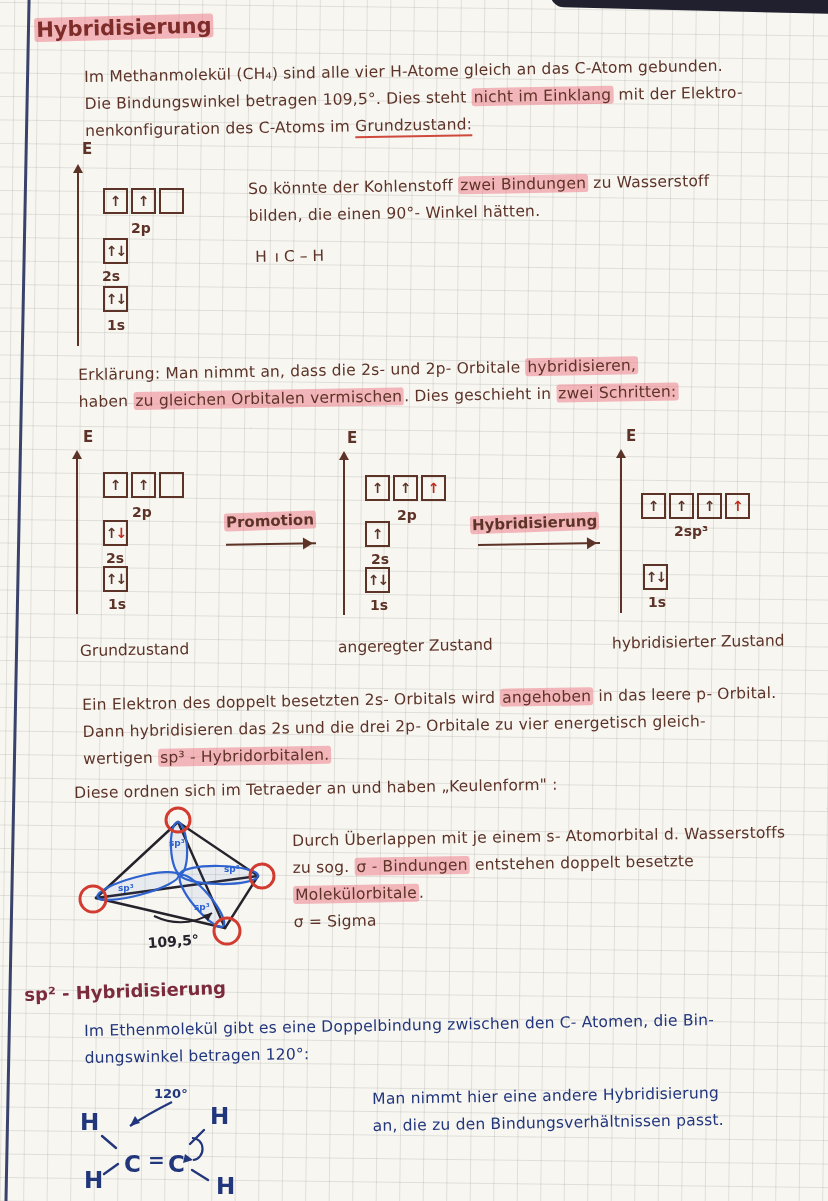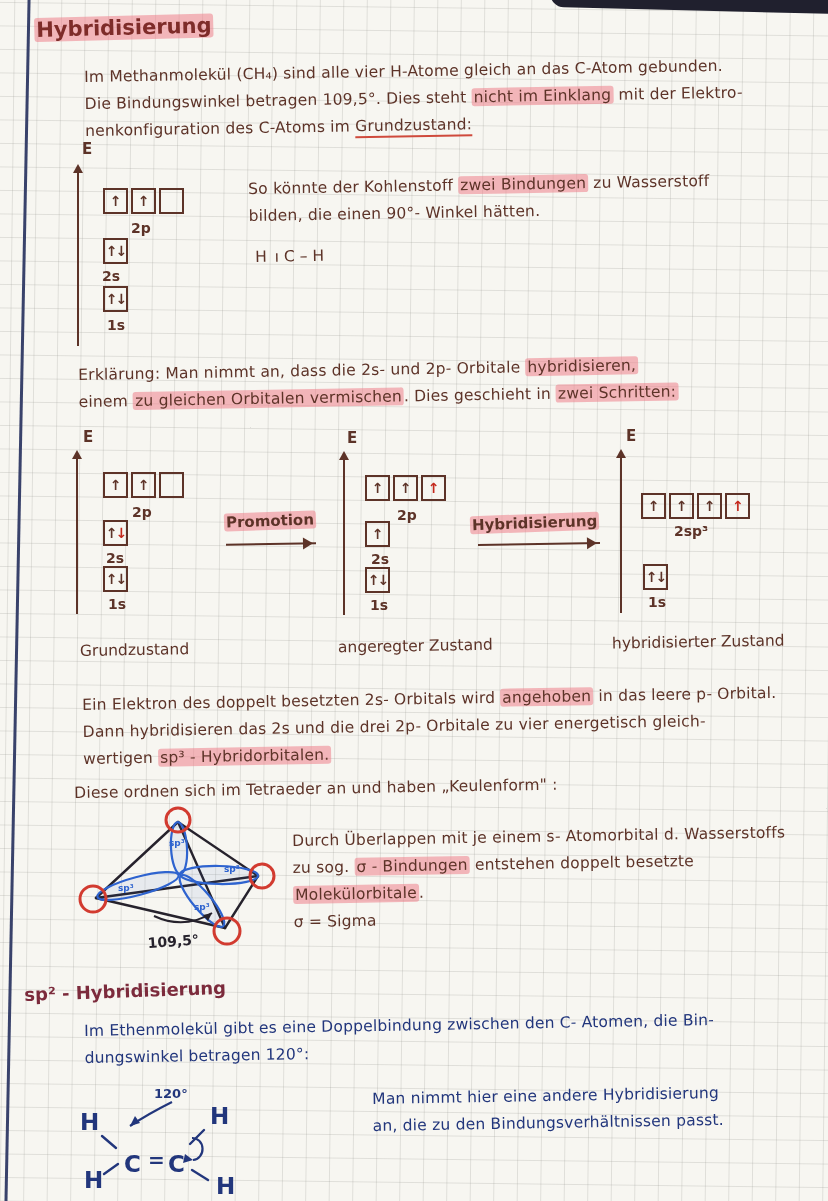--- a/index.html
+++ b/index.html
@@ -118,21 +118,21 @@
 </div>
 
 <div class="abs molmini tilt" style="left:255px; top:246px;">
   <span class="line">H</span>
   <span class="line" style="padding-left:3px;">ı</span>
   <span class="line">C – H</span>
 </div>
 
 <div class="abs hw lh27 tilt" style="left:78px; top:362px;">
   <span class="line"><span>Erklärung: Man nimmt an, dass die 2s- und 2p- Orbitale </span><span class="hl">hybridisieren,</span></span>
-  <span class="line"><span>einem </span><span class="hl">zu gleichen Orbitalen vermischen</span><span>. Dies geschieht in </span><span class="hl">zwei Schritten:</span></span>
+  <span class="line"><span>haben </span><span class="hl">zu gleichen Orbitalen vermischen</span><span>. Dies geschieht in </span><span class="hl">zwei Schritten:</span></span>
 </div>
 
 <div class="abs" style="left:70px; top:428px; width:160px; height:220px;">
   <span class="eaxis-label" style="left:13px; top:0px;">E</span>
   <div class="eaxis" style="left:6px; top:24px; height:162px;"></div>
   <div class="abs" style="left:33px; top:44px;">
     <span class="obox">
         <span>↑</span>
       </span>
     <span class="obox">

